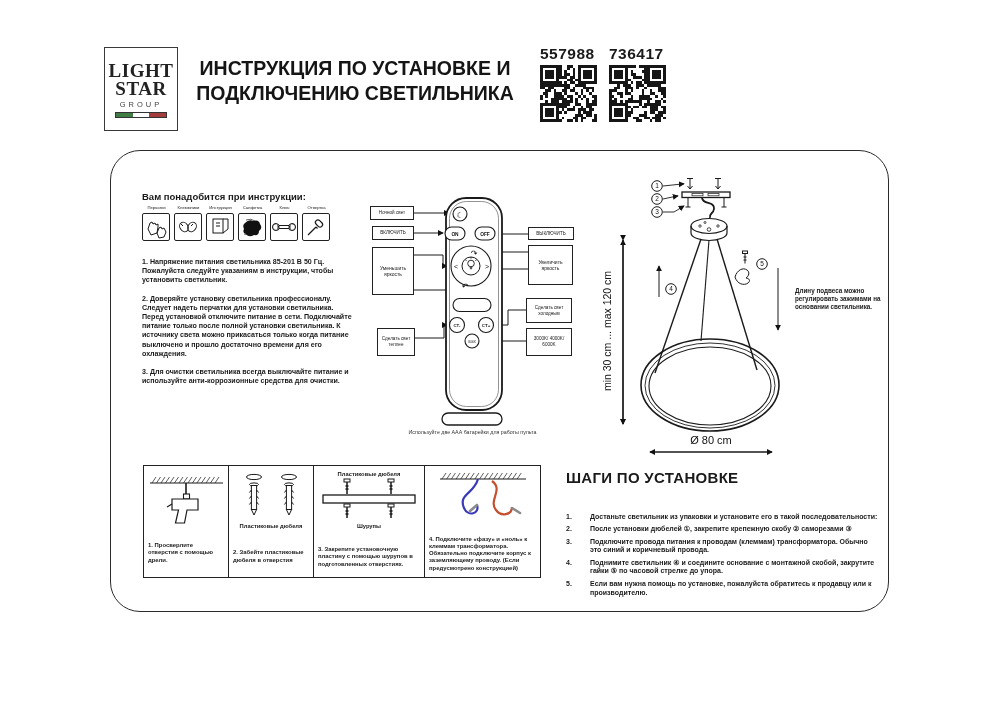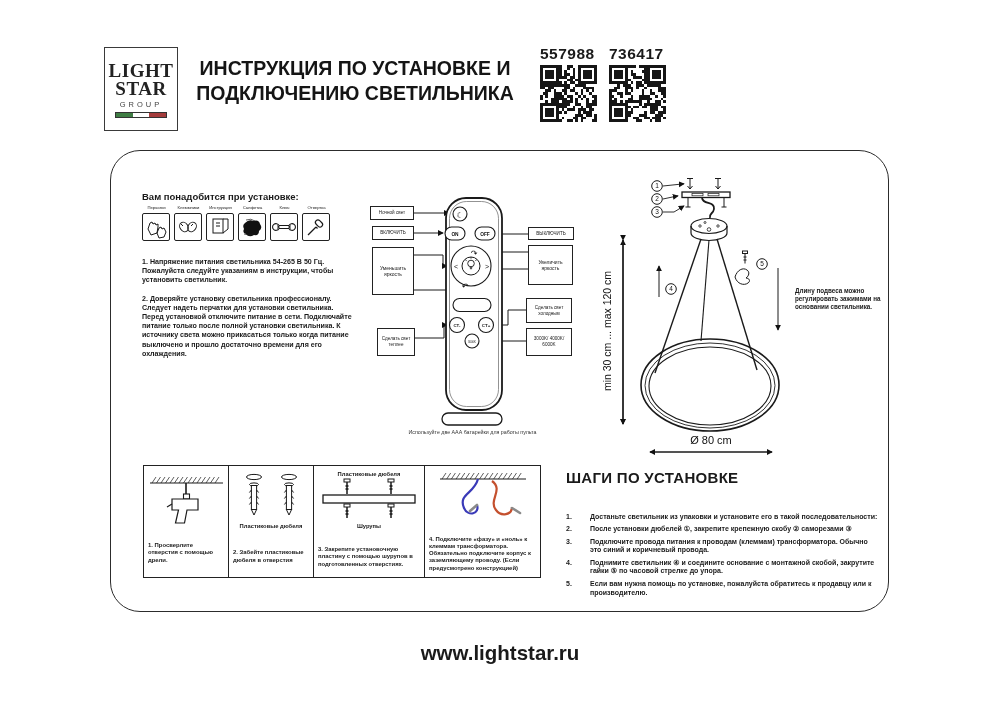--- a/index.html
+++ b/index.html
@@ -620,21 +620,21 @@
         <i style="left:80.95238095238095%;top:95.23809523809524%"></i>
         <i style="left:85.71428571428571%;top:95.23809523809524%"></i>
       </div>
   </div>
 
   <div id="series-block">
   </div>
 
   <div id="main-border"></div>
 
-  <div id="tools-heading">Вам понадобится при установке:</div>
+  <div id="tools-heading">Вам понадобится при инструкции:</div>
   <div id="tools-row">
     <div class="tool">
       <div class="tl">Перчатки</div>
       <div class="tb">
         <svg width="24" height="24" viewBox="0 0 24 24">
             <g class="lnb" stroke-width="1">
           <path d="M4,14 l2,-6 l2,-1 1,2 2,-1 1,2 2,-1 0,3 -1,6 -6,2 z"></path>
           <path d="M13,18 l2,-5 2,-1 1,2 2,-1 1,2 1,2 -2,5 -5,1 z"></path>
             </g>
           </svg>
@@ -693,22 +693,23 @@
           <path d="M4,20 L12,12"></path>
           <rect x="11" y="6" width="8" height="5" rx="2.5" transform="rotate(45 15 8.5)"></rect>
           <path d="M12,12 l1.5,1.5"></path>
             </g>
           </svg>
       </div>
     </div>
   </div>
 
   <div id="warnings">
-    <p>1. Напряжение питания светильника 54-265 В 50 Гц. Пожалуйста следуйте указаниям в инструкции, чтобы установить светильник.</p>
+    <p>1. Напряжение питания светильника 85-201 В 50 Гц. Пожалуйста следуйте указаниям в инструкции, чтобы установить светильник.</p>
     <p>2. Доверяйте установку светильника профессионалу. Следует надеть перчатки для установки светильника. Перед установкой отключите питание в сети. Подключайте питание только после полной установки светильника. К источнику света можно прикасаться только когда питание выключено и прошло достаточно времени для его охлаждения.</p>
+    <p>3. Для очистки светильника всегда выключайте питание и используйте анти-коррозионные средства для очистки.</p>
   </div>
 
   <svg class="abs rsvg" style="left:350px;top:150px" width="255" height="300" viewBox="350 150 255 300">
     <defs>
       <marker id="arr" markerWidth="7" markerHeight="7" refX="5.2" refY="3" orient="auto" markerUnits="userSpaceOnUse">
         <path d="M0,0 L6,3 L0,6 z" fill="#111"></path>
       </marker>
     </defs>
 
     <g class="lnb" stroke-width="1">
@@ -963,15 +964,14 @@
     <div class="step">
       <div class="n">4.</div>
       <div class="t">Поднимите светильник ④ и соедините основание с монтажной скобой, закрутите гайки ⑤ по часовой стрелке до упора.</div>
     </div>
     <div class="step">
       <div class="n">5.</div>
       <div class="t">Если вам нужна помощь по установке, пожалуйста обратитесь к продавцу или к производителю.</div>
     </div>
   </div>
 
-  <div id="footer">www.lightstar.ru</div>
 
 </div>
 
 </body></html>

